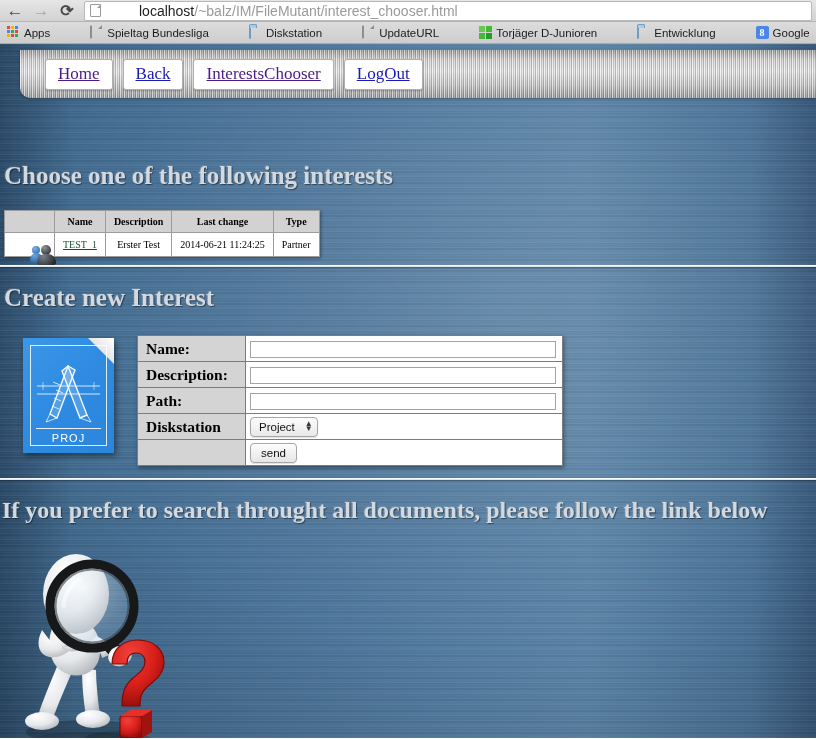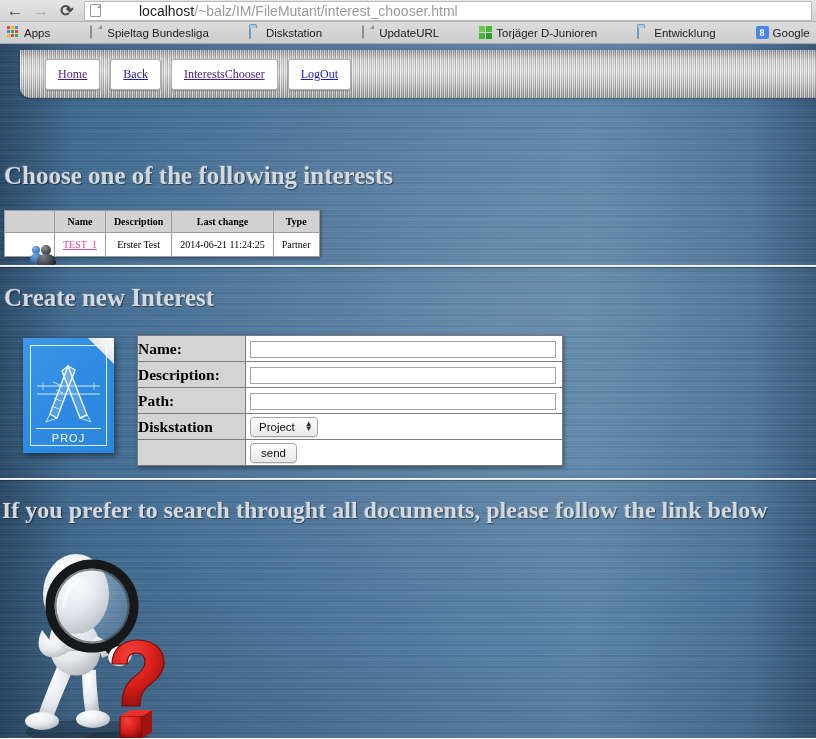--- a/index.html
+++ b/index.html
@@ -160,21 +160,21 @@
     border-radius: 3px;
     height: 31px;
     padding: 0 12px;
     display: flex;
     align-items: center;
     justify-content: center;
     box-shadow: 0 1px 2px rgba(0,0,0,0.25);
   }
   .nav-btn span {
     font-family: "Liberation Serif", serif;
-    font-size: 12px;
+    font-size: 17px;
     color: #4b1a86;
     text-decoration: underline;
     white-space: nowrap;
   }
   .nav-btn.blue span { color: #1a1ab5; }
 
   
   .page-h {
     position: absolute;
     left: 4px;
@@ -215,21 +215,21 @@
     white-space: nowrap;
   }
   #interests-table th {
     background: #d2d2d2;
     font-weight: bold;
     color: #000;
     height: 22px;
   }
   #interests-table td { background:#fff; height: 24px; color:#000; }
   #interests-table td.icon-cell { width: 50px; padding: 0; }
-  #interests-table td a { color:#ec4899; text-decoration: underline; }
+  #interests-table td a { color:#14532d; text-decoration: underline; }
 
   
   .users-icon { position:relative; width:32px; height:20px; margin:0 auto; }
   .users-icon .p-blue-head {
     position:absolute; left:2px; top:1px; width:8px; height:8px; border-radius:50%;
     background: radial-gradient(circle at 35% 30%, #7fb2e8, #1f5ea8);
   }
   .users-icon .p-blue-body {
     position:absolute; left:0px; top:8px; width:13px; height:10px;
     border-radius: 7px 7px 2px 2px;
@@ -286,21 +286,21 @@
     font-family: "Liberation Serif", serif;
     width: 426px;
   }
   #create-form td { border: 1px solid #7c7c7c; height: 26px; padding: 1px 5px; }
   #create-form td.lbl {
     background: #d4d4d4;
     width: 108px;
     font-weight: bold;
     font-size: 15.5px;
     color: #000;
-    padding-left: 0;
+    padding-left: 8px;
   }
   #create-form td.fld { background: #fff; padding-left: 4px; }
   #create-form input[type=text] {
     width: 306px; height: 17px;
     border: 1px solid #a3a3a3;
     font-size: 12px;
     padding: 0 3px;
     font-family:"Liberation Sans", sans-serif;
     background:#fff;
   }

